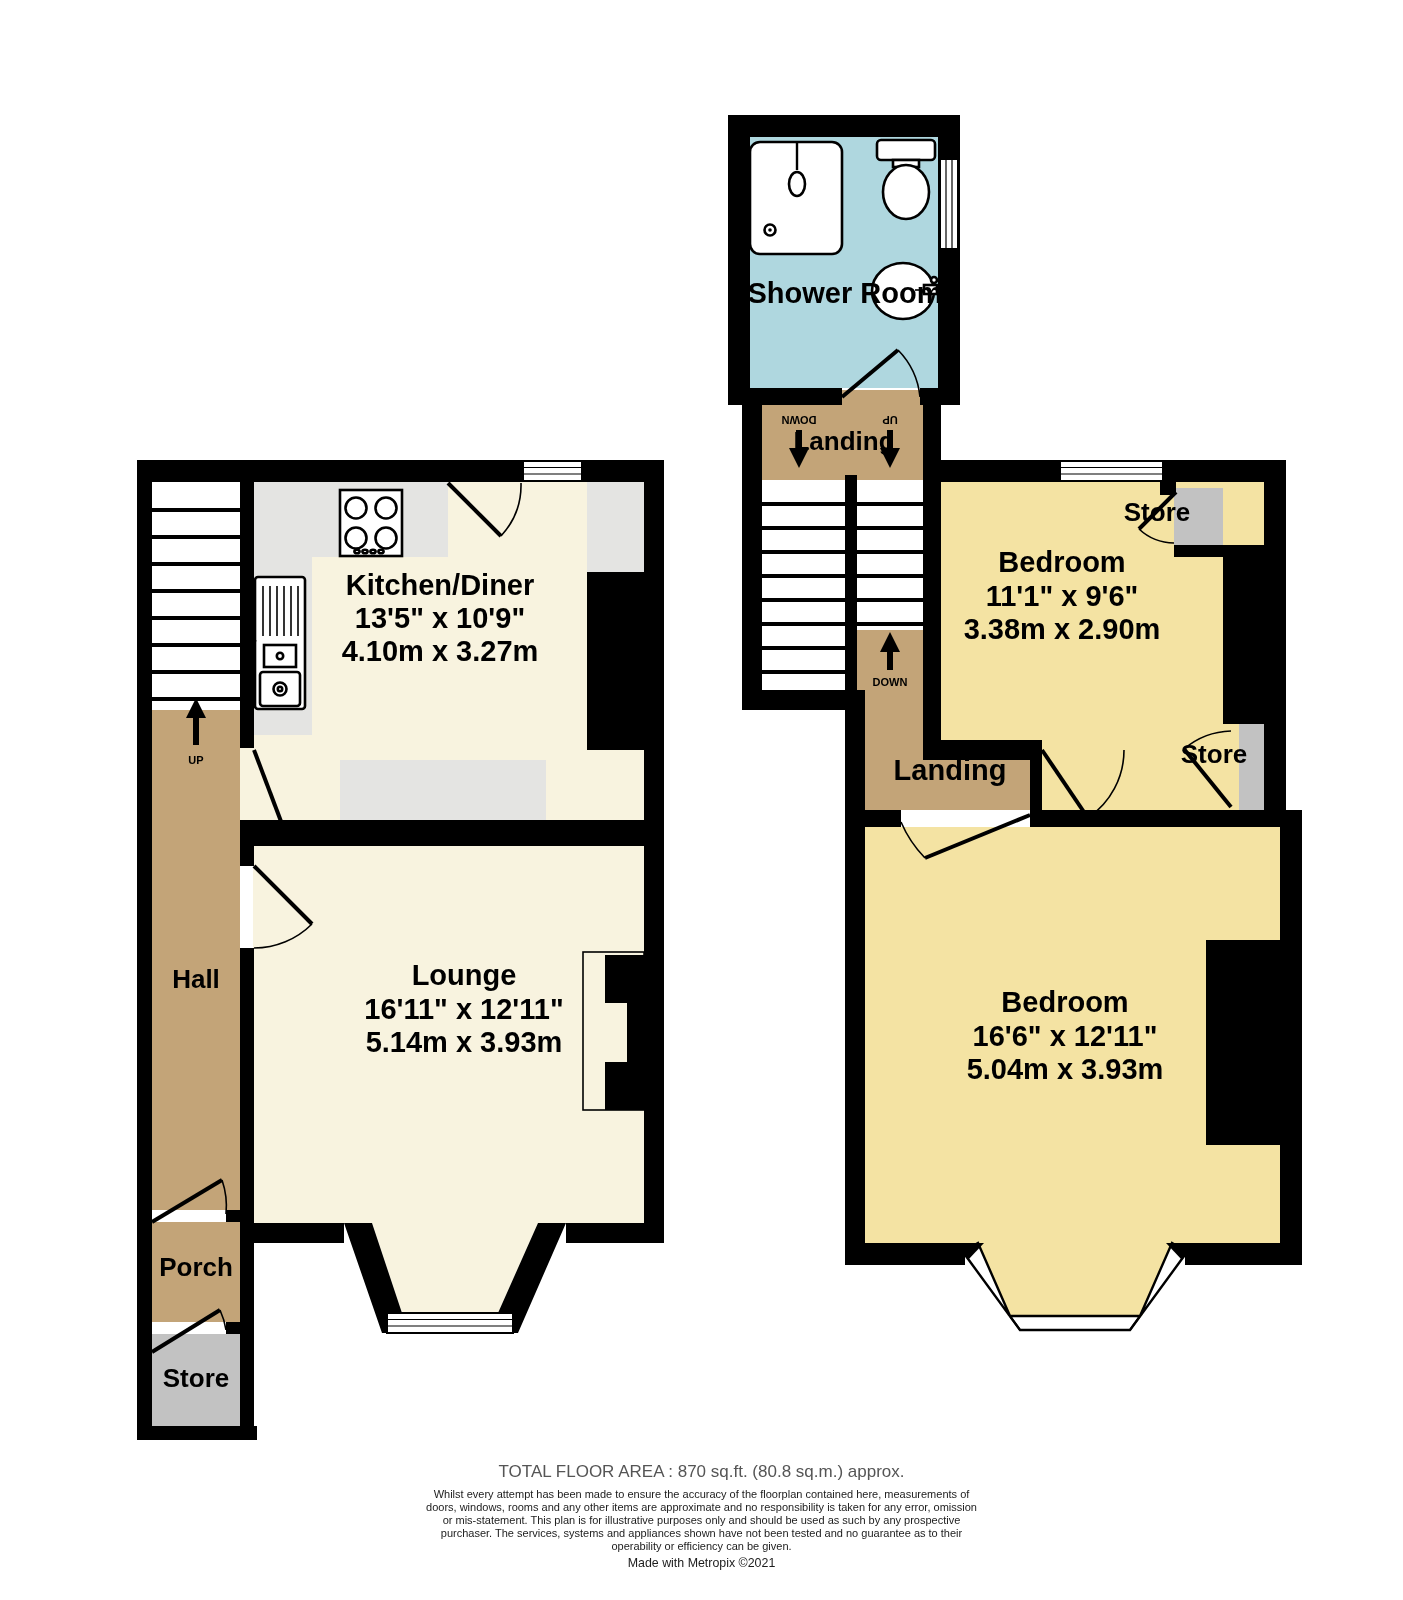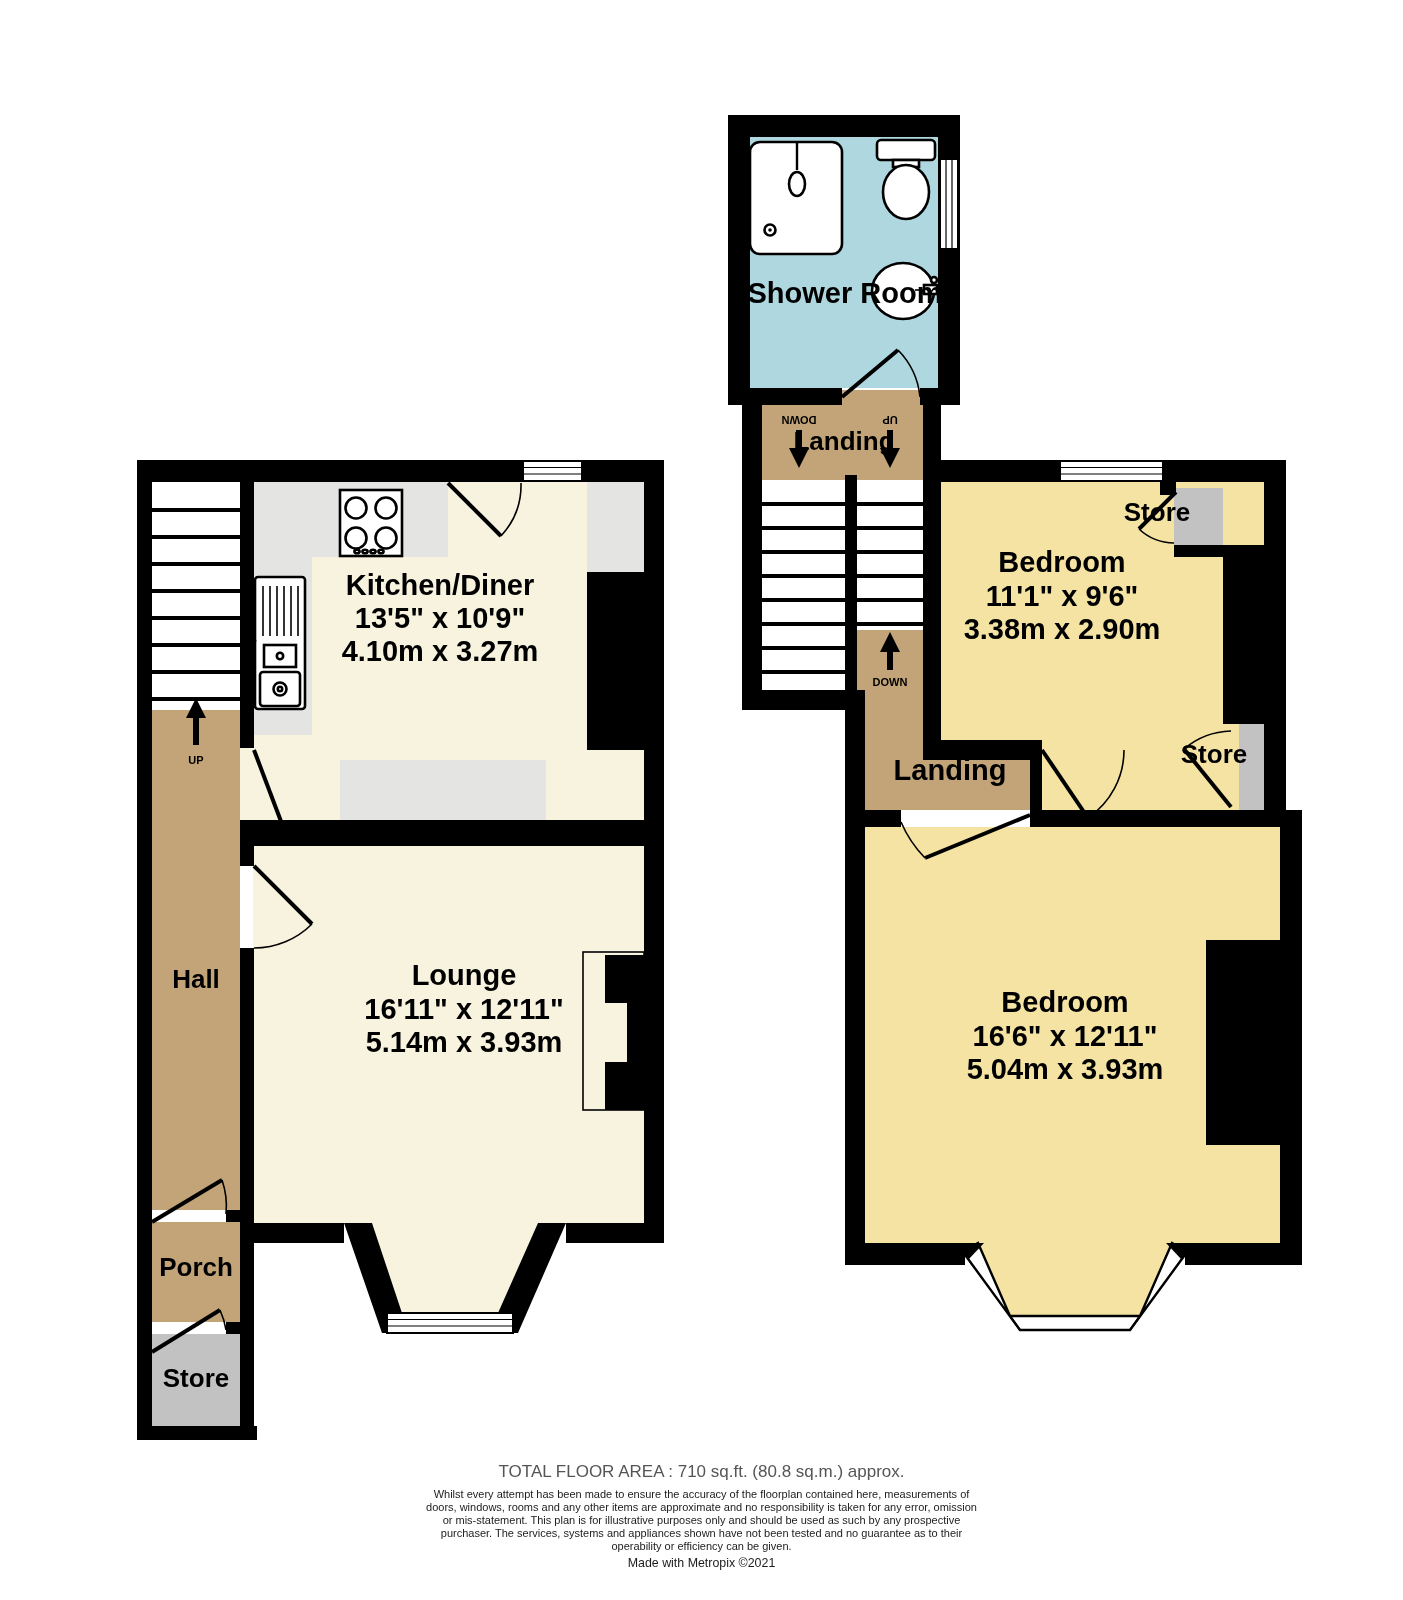--- a/index.html
+++ b/index.html
@@ -305,18 +305,18 @@
     <text class="room-name" x="1065" y="1012" text-anchor="middle">Bedroom</text>
     <text class="room-dim" x="1065" y="1046" text-anchor="middle">16'6"  x 12'11"</text>
     <text class="room-dim" x="1065" y="1079" text-anchor="middle">5.04m  x 3.93m</text>
 
     <text class="room-name-sm" x="1157" y="521" text-anchor="middle">Store</text>
     <text class="room-name-sm" x="1214" y="763" text-anchor="middle">Store</text>
   </g>
 </svg>
 
 
-<div class="footer footer-total">TOTAL FLOOR AREA : 710 sq.ft. (80.8 sq.m.) approx.</div>
+<div class="footer footer-total">TOTAL FLOOR AREA : 870 sq.ft. (80.8 sq.m.) approx.</div>
 <div class="footer footer-disclaimer">Whilst every attempt has been made to ensure the accuracy of the floorplan contained here, measurements of doors, windows, rooms and any other items are approximate and no responsibility is taken for any error, omission or mis-statement. This plan is for illustrative purposes only and should be used as such by any prospective purchaser. The services, systems and appliances shown have not been tested and no guarantee as to their operability or efficiency can be given.</div>
 <div class="footer footer-credit">Made with Metropix ©2021</div>
 
 
 
 
 </body></html>

